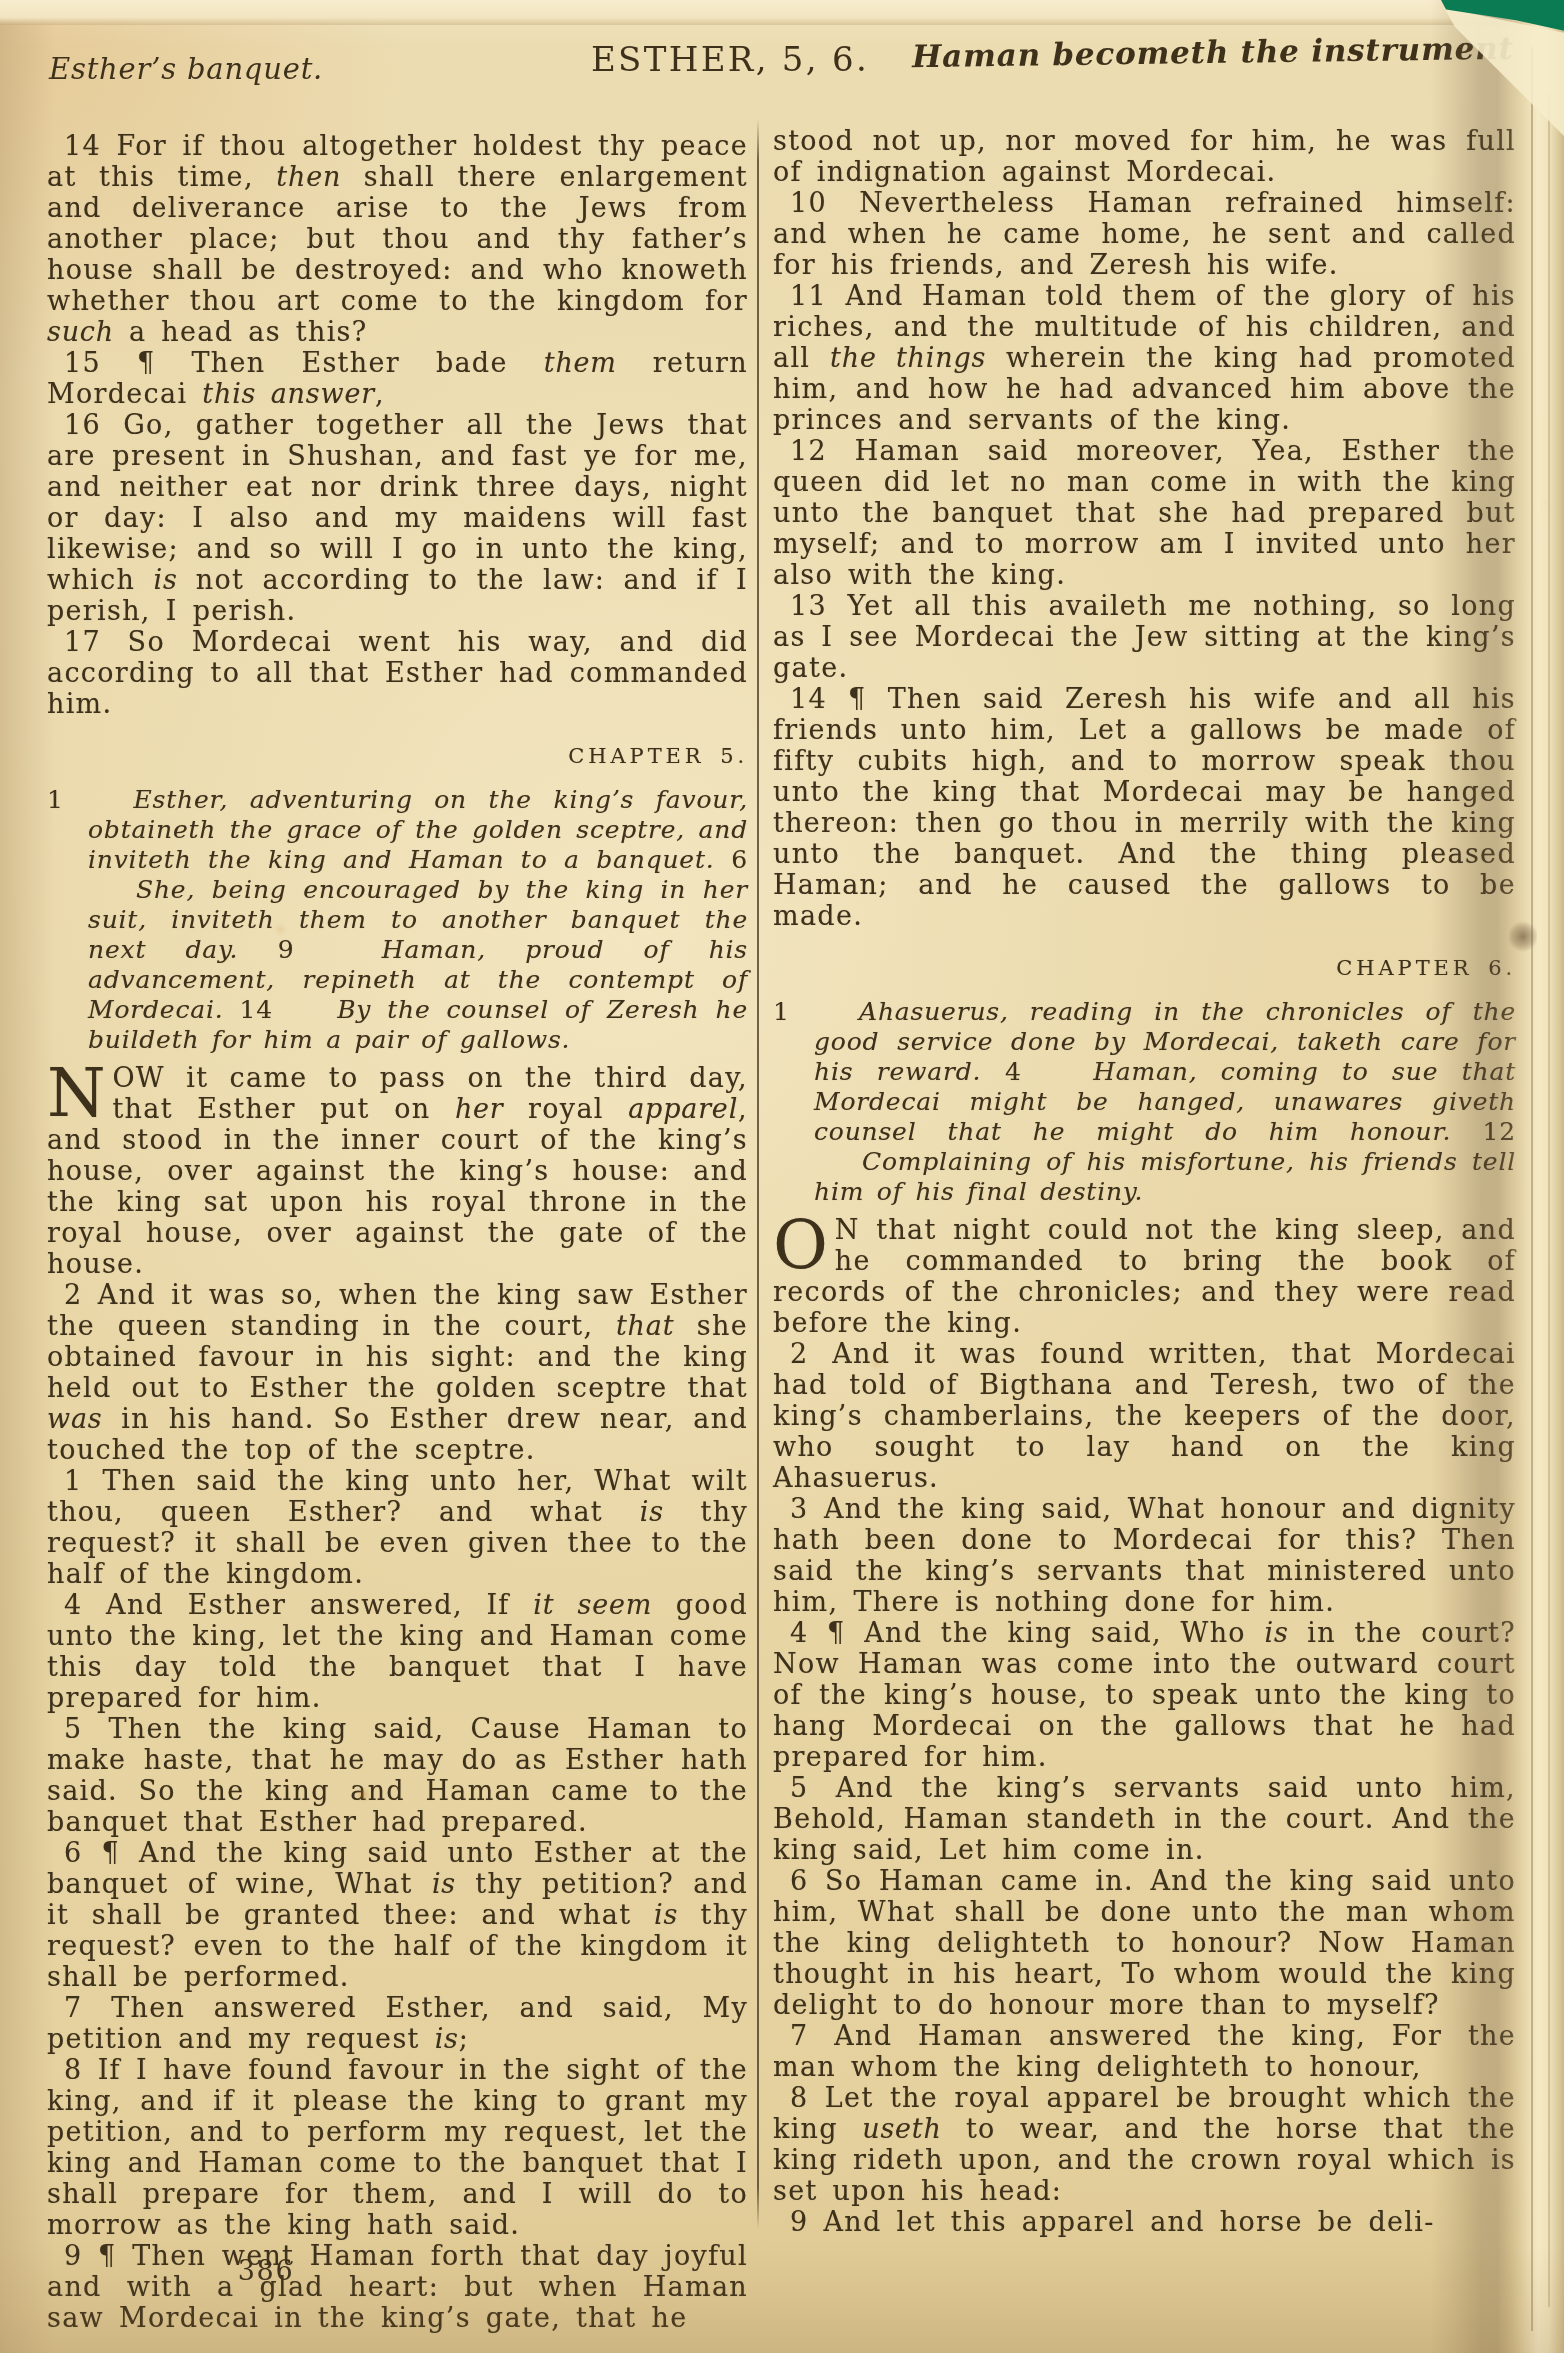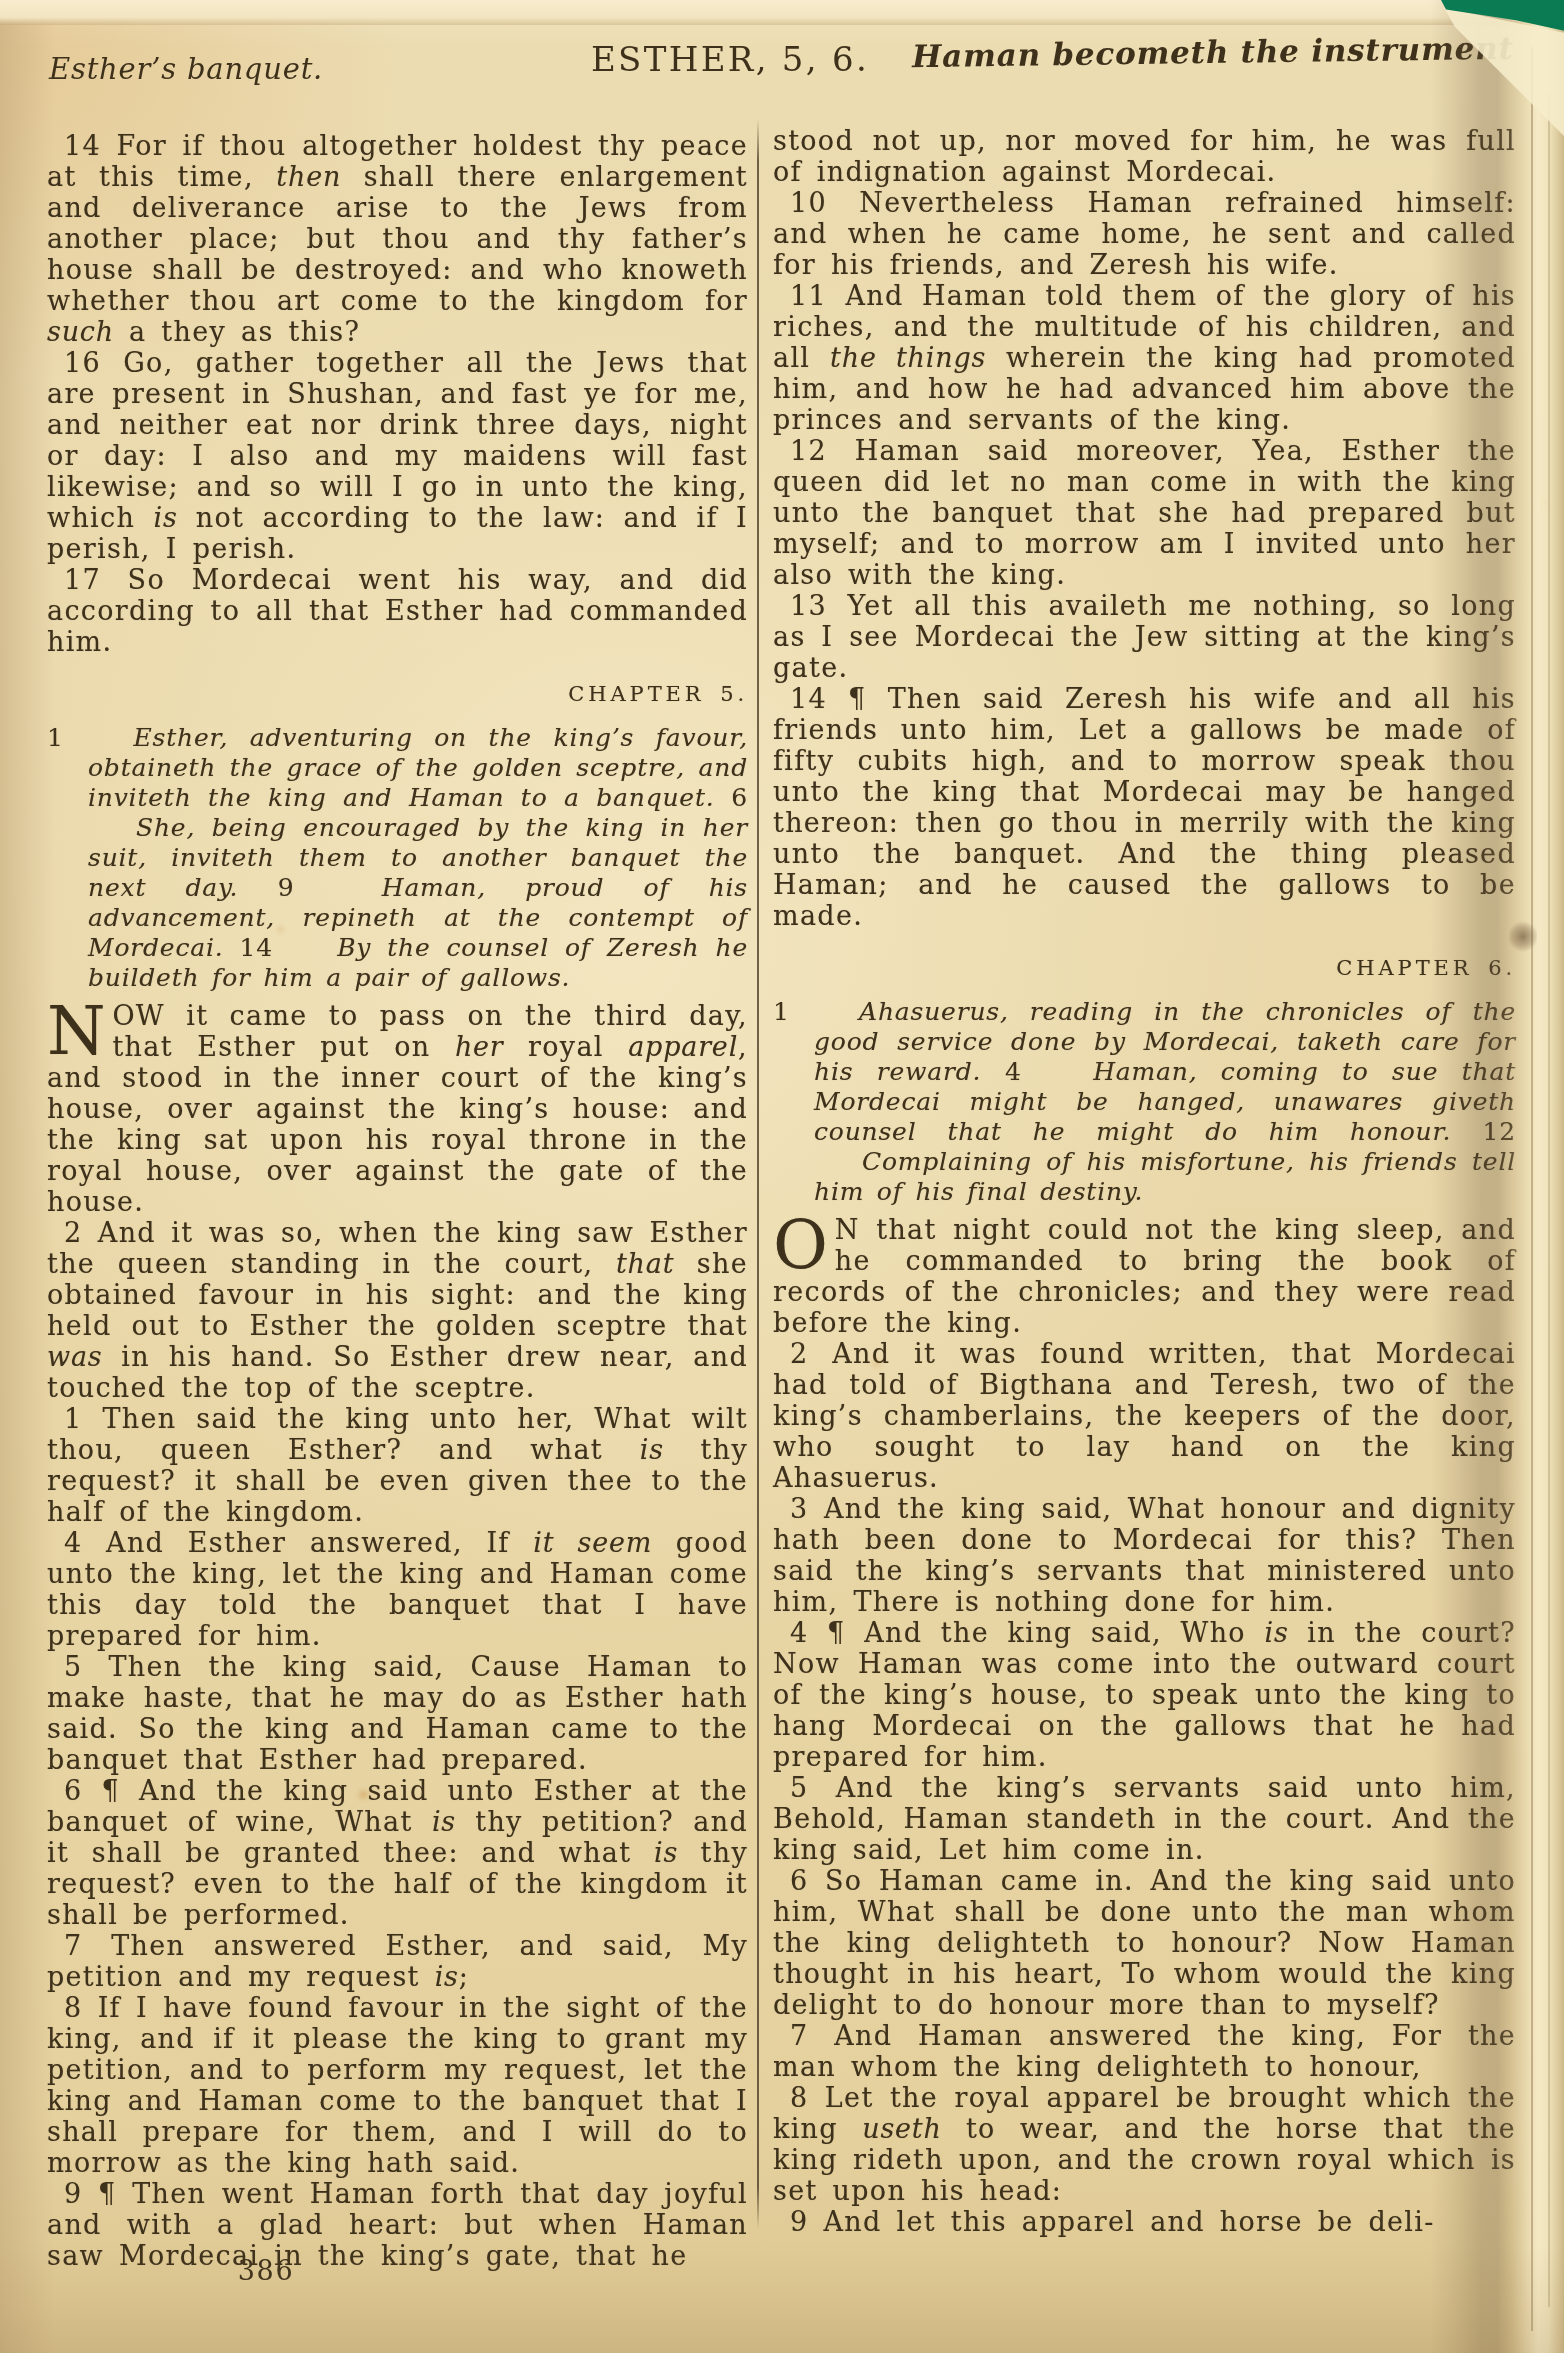--- a/index.html
+++ b/index.html
@@ -68,21 +68,22 @@
 <div class="page" style="color: rgb(62, 49, 27);">
   <div class="top-strip"></div>
 
   <div class="header-zone">
     <span class="h-left">Esther’s banquet.</span>
     <span class="h-center">ESTHER, 5, 6.</span>
     <span class="h-right">Haman becometh the instrument</span>
   </div>
 
   <div class="col col-left" id="col-left">
-      <p class="verse"><span>14 For if thou altogether holdest thy peace at this time, </span><i>then</i><span> shall there enlargement and deliverance arise to the Jews from another place; but thou and thy father’s house shall be destroyed: and who knoweth whether thou art come to the kingdom for </span><i>such</i><span> a they as this?</span></p>
+      <p class="verse"><span>14 For if thou altogether holdest thy peace at this time, </span><i>then</i><span> shall there enlargement and deliverance arise to the Jews from another place; but thou and thy father’s house shall be destroyed: and who knoweth whether thou art come to the kingdom for </span><i>such</i><span> a head as this?</span></p>
+      <p class="verse"><span>15 ¶ Then Esther bade </span><i>them</i><span> return Mordecai </span><i>this answer</i><span>,</span></p>
       <p class="verse"><span>16 Go, gather together all the Jews that are present in Shushan, and fast ye for me, and neither eat nor drink three days, night or day: I also and my maidens will fast likewise; and so will I go in unto the king, which </span><i>is</i><span> not according to the law: and if I perish, I perish.</span></p>
       <p class="verse"><span>17 So Mordecai went his way, and did according to all that Esther had commanded him.</span></p>
       <div class="chapter">CHAPTER 5.</div>
       <p class="summary"><span>1 </span><i>Esther, adventuring on the king’s favour, obtaineth the grace of the golden sceptre, and inviteth the king and Haman to a banquet.</i><span> 6 </span><i>She, being encouraged by the king in her suit, inviteth them to another banquet the next day.</i><span> 9 </span><i>Haman, proud of his advancement, repineth at the contempt of Mordecai.</i><span> 14 </span><i>By the counsel of Zeresh he buildeth for him a pair of gallows.</i></p>
       <p class="verse drop"><span class="dc">N</span><span>OW it came to pass on the third day, that Esther put on </span><i>her</i><span> royal </span><i>apparel</i><span>, and stood in the inner court of the king’s house, over against the king’s house: and the king sat upon his royal throne in the royal house, over against the gate of the house.</span></p>
       <p class="verse"><span>2 And it was so, when the king saw Esther the queen standing in the court, </span><i>that</i><span> she obtained favour in his sight: and the king held out to Esther the golden sceptre that </span><i>was</i><span> in his hand.  So Esther drew near, and touched the top of the sceptre.</span></p>
       <p class="verse"><span>1 Then said the king unto her, What wilt thou, queen Esther? and what </span><i>is</i><span> thy request? it shall be even given thee to the half of the kingdom.</span></p>
       <p class="verse"><span>4 And Esther answered, If </span><i>it seem</i><span> good unto the king, let the king and Haman come this day told the banquet that I have prepared for him.</span></p>
       <p class="verse"><span>5 Then the king said, Cause Haman to make haste, that he may do as Esther hath said.  So the king and Haman came to the banquet that Esther had prepared.</span></p>
       <p class="verse"><span>6 ¶ And the king said unto Esther at the banquet of wine, What </span><i>is</i><span> thy petition? and it shall be granted thee: and what </span><i>is</i><span> thy request? even to the half of the kingdom it shall be performed.</span></p>

